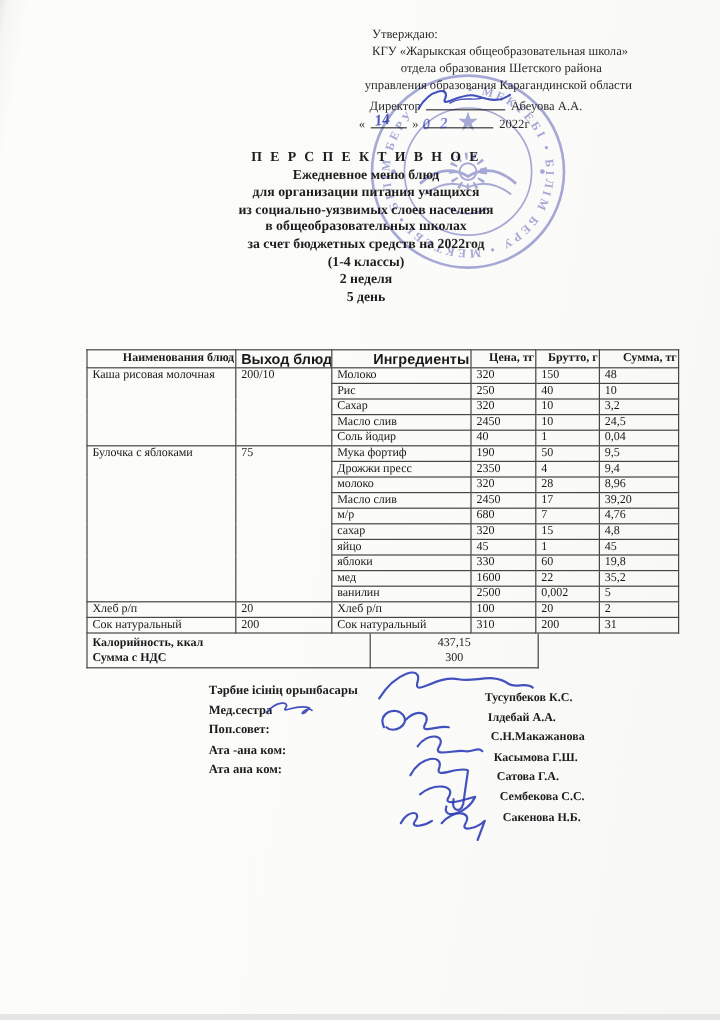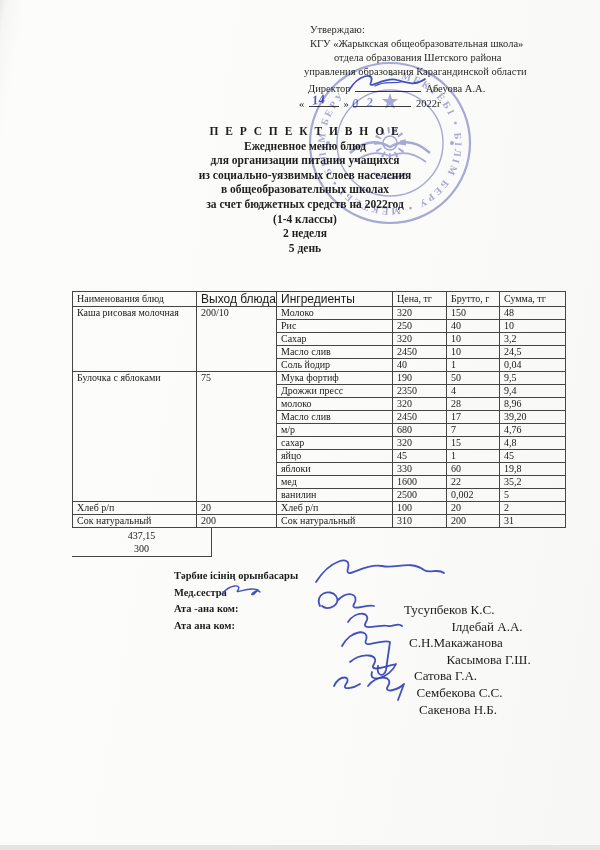--- a/index.html
+++ b/index.html
@@ -16,30 +16,30 @@
   .w66{width:66px;} .w30{width:30px;} .w58{width:58px;}
   .hand{position:absolute;color:#2e3eb6;font-style:italic;font-weight:bold;font-size:13px;opacity:.85;}
   
   .title{left:0;top:124px;width:610px;text-align:center;font-weight:bold;font-size:11.5px;line-height:14.6px;color:#1e1e1e;}
   .title .t0{letter-spacing:2px;}
   
   table.menu{position:absolute;left:72px;top:291px;width:493px;border-collapse:collapse;table-layout:fixed;
     font-size:10px;color:#1a1a1a;}
   table.menu th,table.menu td{border:1px solid #454545;padding:0 1px 0 4px;height:12px;line-height:12px;
     text-align:left;vertical-align:top;overflow:hidden;white-space:nowrap;font-weight:normal;}
-  table.menu thead th{font-weight:normal;height:14px;line-height:14px;}
+  table.menu thead th{font-weight:bold;height:14px;line-height:14px;text-align:right;}
   table.menu thead th.sans{font-family:"Liberation Sans",sans-serif;font-size:12px;}
   table.menu{border:1.5px solid #3a3a3a;}
   
   .summary{position:absolute;left:72px;top:528px;display:flex;font-size:10px;color:#1a1a1a;}
   .summary .label{width:231px;border:1px solid #454545;border-top:none;padding:1px 0 1px 4px;font-weight:bold;line-height:13px;}
   .summary .value{width:139px;border:1px solid #454545;border-top:none;border-left:none;text-align:center;line-height:13px;padding:1px 0;}
   
   .sig-roles{left:174px;top:568px;font-weight:bold;font-size:10.5px;line-height:16.6px;color:#1c1c1c;white-space:nowrap;}
-  .sig-names{left:404px;top:602px;font-weight:normal;font-size:13px;line-height:16.6px;color:#1c1c1c;white-space:nowrap;}
+  .sig-names{left:404px;top:574px;font-weight:bold;font-size:10px;line-height:16.6px;color:#1c1c1c;white-space:nowrap;}
   .ink{stroke:#2e3eb6;stroke-width:1.8;fill:none;stroke-linecap:round;stroke-linejoin:round;opacity:.9;}
   .stamp{opacity:.55;filter:blur(.4px);mix-blend-mode:multiply;}
 </style>
 </head>
 <body>
 
 <div class="page">
 
   <div class="abs appr" style="left:310px;top:24px;">Утверждаю:</div>
   <div class="abs appr" style="left:310px;top:38px;">КГУ «Жарыкская общеобразовательная  школа»</div>
@@ -227,37 +227,42 @@
           <td rowspan="1">200</td>
           <td>Сок натуральный</td>
           <td>310</td>
           <td>200</td>
           <td>31</td>
         </tr>
       </tbody>
   </table>
 
   <div class="summary">
+    <div class="label">
+      <div>Калорийность, ккал</div>
+      <div>Сумма с НДС</div>
+    </div>
     <div class="value">
       <div>437,15</div>
       <div>300</div>
     </div>
   </div>
 
   <div class="abs sig-roles">
       <div>Тәрбие ісінің орынбасары</div>
       <div>Мед.сестра</div>
+      <div>Поп.совет:</div>
       <div>Ата -ана ком:</div>
       <div>Ата ана ком:</div>
     </div>
   <div class="abs sig-names">
       <div style="padding-left: 0px;">Тусупбеков К.С.</div>
-      <div style="padding-left: 2.5px; margin-left: 45px;">Ілдебай А.А.</div>
+      <div style="padding-left: 2.5px;">Ілдебай А.А.</div>
       <div style="padding-left: 5px;">С.Н.Макажанова</div>
-      <div style="padding-left: 7.5px; margin-left: 35px;">Касымова Г.Ш.</div>
+      <div style="padding-left: 7.5px;">Касымова Г.Ш.</div>
       <div style="padding-left: 10px;">Сатова Г.А.</div>
       <div style="padding-left: 12.5px;">Сембекова С.С.</div>
       <div style="padding-left: 15px;">Сакенова Н.Б.</div>
     </div>
 
   <svg class="abs" style="left:286px;top:558px;" width="170" height="150" viewBox="0 0 170 150">
     <path class="ink" d="M30,24 C44,2 66,-4 62,10 C58,24 78,4 96,8 C110,11 124,2 138,12 C144,16 152,10 158,15"></path>
     <path class="ink" d="M34,48 C28,36 44,30 50,38 C56,46 42,54 36,48 M52,42 C62,32 74,36 68,46 C64,54 80,46 88,48"></path>
     <path class="ink" d="M62,64 C70,52 86,54 80,64 C74,74 94,66 102,68 C108,69 112,64 116,68"></path>
     <path class="ink" d="M56,88 C64,72 84,70 80,82 C76,92 96,80 104,84 L100,112 C98,120 90,118 92,108"></path>

